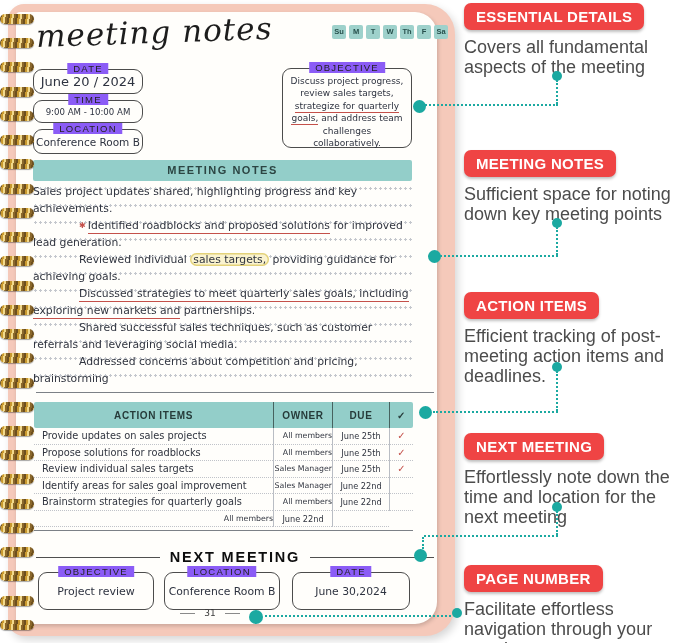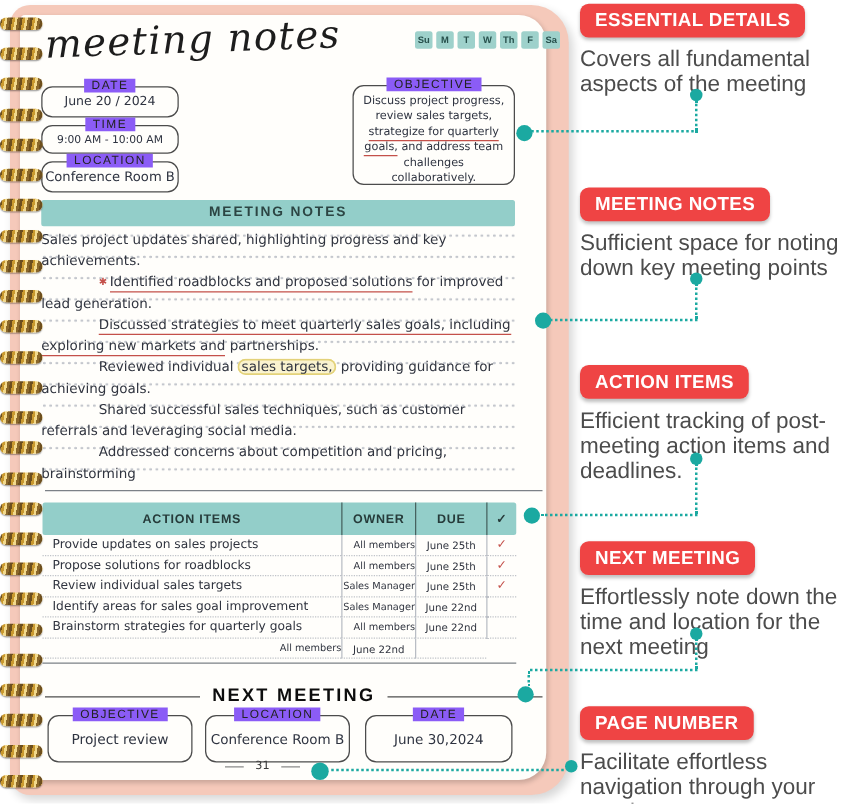--- a/index.html
+++ b/index.html
@@ -26,21 +26,21 @@
        font-size:7.5px;font-weight:bold;line-height:14px;text-align:center;}
 
   
   .fbox{position:absolute;border:1.4px solid #4c4c4c;border-radius:9px;background:transparent;}
   .fbox .flabel{position:absolute;top:-7px;left:50%;transform:translateX(-50%);
         background:#8b5cf6;padding:0 6px;font-size:9.5px;letter-spacing:1.2px;color:#222;white-space:nowrap;}
   .fval{width:100%;height:100%;display:flex;align-items:center;justify-content:center;
         font-family:"DejaVu Sans",sans-serif;color:#2e3340;text-align:center;}
 
   #box-date{left:33px;top:69px;width:108px;height:23px;}
-  #box-date .fval{font-size:10px;}
+  #box-date .fval{font-size:13px;}
   #box-time{left:33px;top:100px;width:108px;height:21px;}
   #box-time .fval{font-size:8.6px;}
   #box-loc{left:33px;top:129px;width:108px;height:23px;}
   #box-loc .fval{font-size:10.5px;}
 
   #box-att{left:146px;top:68px;width:126px;height:78px;}
   .att-list{padding-top:8px;text-align:center;font-family:"DejaVu Sans",sans-serif;
             font-size:11px;line-height:13.8px;color:#2e3340;}
   #box-obj{left:282px;top:68px;width:128px;height:78px;}
   .obj-text{padding:6px 5px;text-align:center;font-family:"DejaVu Sans",sans-serif;
@@ -142,22 +142,22 @@
   </div>
   <div class="fbox" id="box-obj">
     <span class="flabel">OBJECTIVE</span>
     <div class="obj-text"><span class="m-none">Discuss project progress, review sales targets, </span><span class="m-red-underline">strategize for quarterly goals,</span><span class="m-none"> and address team challenges collaboratively.</span></div>
   </div>
 
   <div class="notes-banner">MEETING NOTES</div>
   <div class="notes">
       <div class="note-line"><span class="m-none">Sales project updates shared, highlighting progress and key achievements.</span></div>
       <div class="note-line ind"><span class="m-red-star">✱</span><span class="m-red-underline">Identified roadblocks and proposed solutions</span><span class="m-none"> for improved lead generation.</span></div>
+      <div class="note-line ind"><span class="m-none">Reviewed individual </span><span class="m-yellow-circle">sales targets,</span><span class="m-none"> providing guidance for achieving goals.</span></div>
       <div class="note-line ind"><span class="m-red-underline">Discussed strategies to meet quarterly sales goals, including exploring new markets and</span><span class="m-none"> partnerships.</span></div>
-      <div class="note-line ind"><span class="m-none">Reviewed individual </span><span class="m-yellow-circle">sales targets,</span><span class="m-none"> providing guidance for achieving goals.</span></div>
       <div class="note-line ind"><span class="m-none">Shared successful sales techniques, such as customer referrals and leveraging social media.</span></div>
       <div class="note-line ind"><span class="m-none">Addressed concerns about competition and pricing, brainstorming</span></div>
     </div>
 
   <div class="divider"></div>
 
   <div class="atable">
     <div class="thead">
       <div class="th">ACTION ITEMS</div>
       <div class="th">OWNER</div>

